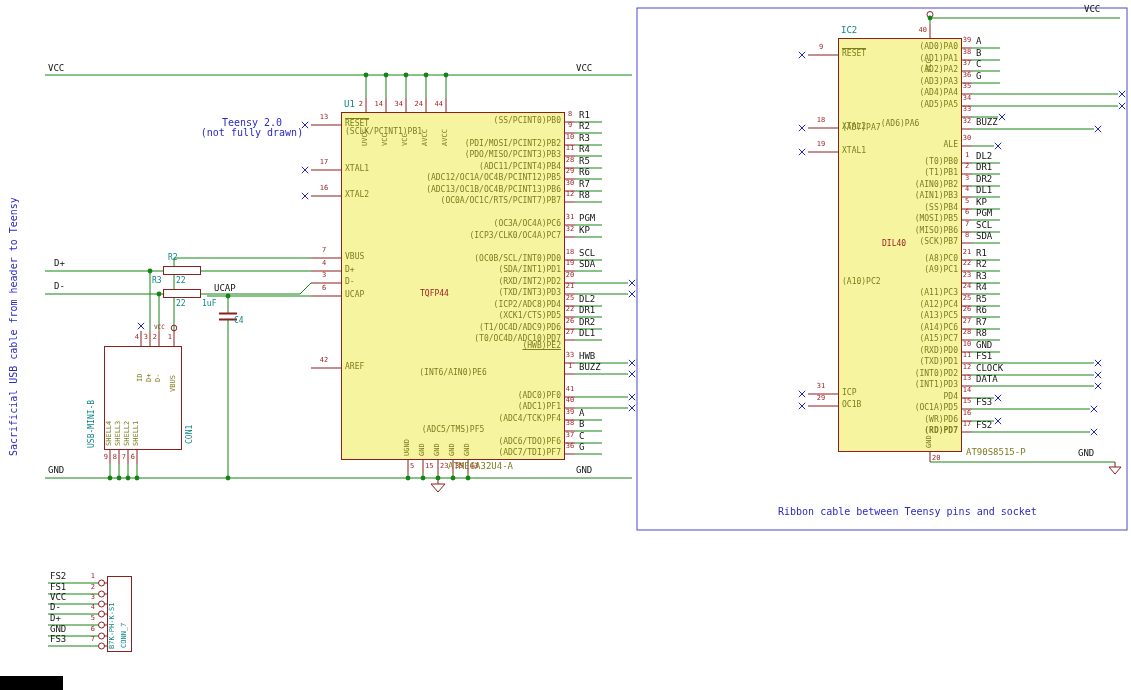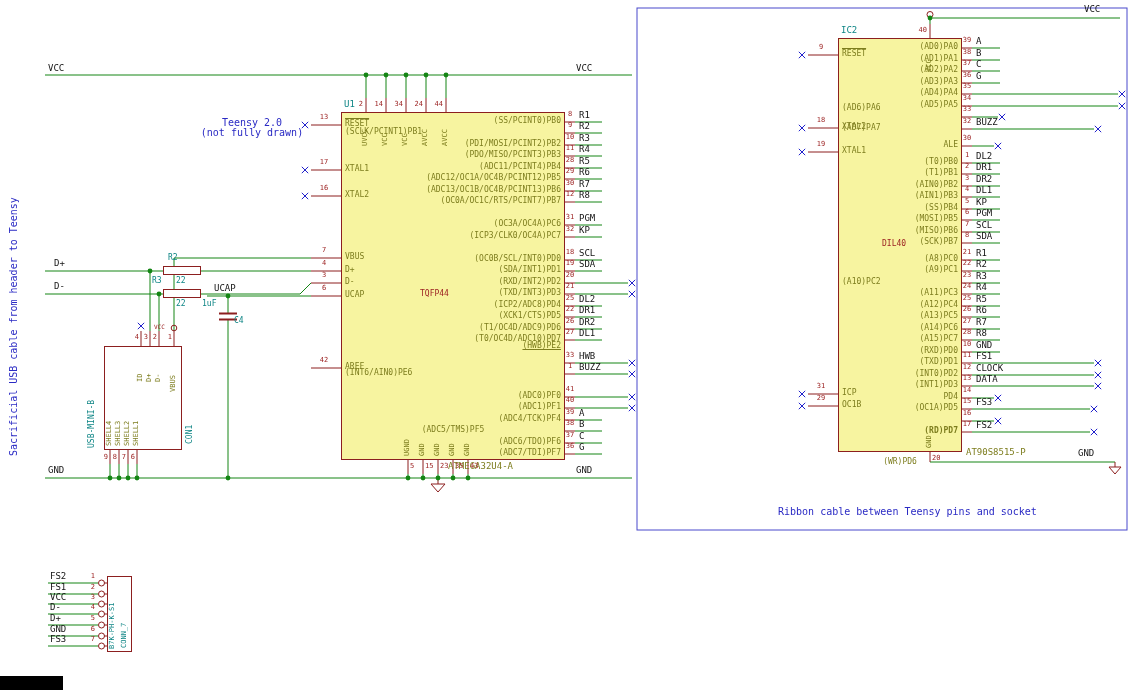--- a/index.html
+++ b/index.html
@@ -408,21 +408,21 @@
     <div class="t f7 pnum" style="left: 562px; top: 318px; width: 16px; text-align: center;">26</div>
     <div class="t f8 pname" style="left: 345px; top: 324px; width: 216px; text-align: right;">(T1/OC4D/ADC9)PD6</div>
     <div class="t f9 net" style="left: 579px; top: 318px;">DR2</div>
     <div class="t f7 pnum" style="left: 562px; top: 329px; width: 16px; text-align: center;">27</div>
     <div class="t f8 pname" style="left: 345px; top: 335px; width: 216px; text-align: right;">(T0/OC4D/ADC10)PD7</div>
     <div class="t f9 net" style="left: 579px; top: 329px;">DL1</div>
     <div class="t f7 pnum" style="left: 562px; top: 352px; width: 16px; text-align: center;">33</div>
     <div class="t f8 pname" style="left: 345px; top: 342px; width: 216px; text-align: right; text-decoration: underline;">(HWB)PE2</div>
     <div class="t f9 net" style="left: 579px; top: 352px;">HWB</div>
     <div class="t f7 pnum" style="left: 562px; top: 363px; width: 16px; text-align: center;">1</div>
-    <div class="t f8 pname" style="left: 345px; top: 369px; width: 216px; text-align: left;">(INT6/AIN0)PE6</div>
+    <div class="t f8 pname" style="left: 345px; top: 369px; width: 216px; text-align: center;">(INT6/AIN0)PE6</div>
     <div class="t f9 net" style="left: 579px; top: 363px;">BUZZ</div>
     <div class="t f7 pnum" style="left: 562px; top: 386px; width: 16px; text-align: center;">41</div>
     <div class="t f8 pname" style="left: 345px; top: 392px; width: 216px; text-align: right;">(ADC0)PF0</div>
     <div class="t f7 pnum" style="left: 562px; top: 397px; width: 16px; text-align: center;">40</div>
     <div class="t f8 pname" style="left: 345px; top: 403px; width: 216px; text-align: right;">(ADC1)PF1</div>
     <div class="t f7 pnum" style="left: 562px; top: 409px; width: 16px; text-align: center;">39</div>
     <div class="t f8 pname" style="left: 345px; top: 415px; width: 216px; text-align: right;">(ADC4/TCK)PF4</div>
     <div class="t f9 net" style="left: 579px; top: 409px;">A</div>
     <div class="t f7 pnum" style="left: 562px; top: 420px; width: 16px; text-align: center;">38</div>
     <div class="t f8 pname" style="left: 345px; top: 426px; width: 216px; text-align: center;">(ADC5/TMS)PF5</div>
@@ -477,21 +477,21 @@
     <div class="t f8 pname" style="left: 842px; top: 66px; width: 116px; text-align: right;">(AD2)PA2</div>
     <div class="t f9 net" style="left: 976px; top: 60px;">C</div>
     <div class="t f7 pnum" style="left: 959px; top: 72px; width: 16px; text-align: center;">36</div>
     <div class="t f8 pname" style="left: 842px; top: 78px; width: 116px; text-align: right;">(AD3)PA3</div>
     <div class="t f9 net" style="left: 976px; top: 72px;">G</div>
     <div class="t f7 pnum" style="left: 959px; top: 83px; width: 16px; text-align: center;">35</div>
     <div class="t f8 pname" style="left: 842px; top: 89px; width: 116px; text-align: right;">(AD4)PA4</div>
     <div class="t f7 pnum" style="left: 959px; top: 95px; width: 16px; text-align: center;">34</div>
     <div class="t f8 pname" style="left: 842px; top: 101px; width: 116px; text-align: right;">(AD5)PA5</div>
     <div class="t f7 pnum" style="left: 959px; top: 106px; width: 16px; text-align: center;">33</div>
-    <div class="t f8 pname" style="left: 842px; top: 104px; width: 116px; text-align: left;">(AD6)PA6</div>
+    <div class="t f8 pname" style="left: 842px; top: 120px; width: 116px; text-align: center;">(AD6)PA6</div>
     <div class="t f7 pnum" style="left: 959px; top: 118px; width: 16px; text-align: center;">32</div>
     <div class="t f8 pname" style="left: 842px; top: 124px; width: 116px; text-align: left;">(AD7)PA7</div>
     <div class="t f9 net" style="left: 976px; top: 118px;">BUZZ</div>
     <div class="t f7 pnum" style="left: 959px; top: 135px; width: 16px; text-align: center;">30</div>
     <div class="t f8 pname" style="left: 842px; top: 141px; width: 116px; text-align: right;">ALE</div>
     <div class="t f7 pnum" style="left: 959px; top: 152px; width: 16px; text-align: center;">1</div>
     <div class="t f8 pname" style="left: 842px; top: 158px; width: 116px; text-align: right;">(T0)PB0</div>
     <div class="t f9 net" style="left: 976px; top: 152px;">DL2</div>
     <div class="t f7 pnum" style="left: 959px; top: 163px; width: 16px; text-align: center;">2</div>
     <div class="t f8 pname" style="left: 842px; top: 169px; width: 116px; text-align: right;">(T1)PB1</div>
@@ -549,21 +549,21 @@
     <div class="t f9 net" style="left: 976px; top: 364px;">CLOCK</div>
     <div class="t f7 pnum" style="left: 959px; top: 375px; width: 16px; text-align: center;">13</div>
     <div class="t f8 pname" style="left: 842px; top: 381px; width: 116px; text-align: right;">(INT1)PD3</div>
     <div class="t f9 net" style="left: 976px; top: 375px;">DATA</div>
     <div class="t f7 pnum" style="left: 959px; top: 387px; width: 16px; text-align: center;">14</div>
     <div class="t f8 pname" style="left: 842px; top: 393px; width: 116px; text-align: right;">PD4</div>
     <div class="t f7 pnum" style="left: 959px; top: 398px; width: 16px; text-align: center;">15</div>
     <div class="t f8 pname" style="left: 842px; top: 404px; width: 116px; text-align: right;">(OC1A)PD5</div>
     <div class="t f9 net" style="left: 976px; top: 398px;">FS3</div>
     <div class="t f7 pnum" style="left: 959px; top: 410px; width: 16px; text-align: center;">16</div>
-    <div class="t f8 pname" style="left: 842px; top: 416px; width: 116px; text-align: center; margin-top: 42px;">(WR)PD6</div>
+    <div class="t f8 pname" style="left: 842px; top: 416px; width: 116px; text-align: right;">(WR)PD6</div>
     <div class="t f7 pnum" style="left: 959px; top: 421px; width: 16px; text-align: center;">17</div>
     <div class="t f8 pname" style="left: 842px; top: 427px; width: 116px; text-align: right; font-weight: bold;">(RD)PD7</div>
     <div class="t f9 net" style="left: 976px; top: 421px;">FS2</div>
     <div class="t f7 pnum" style="left: 916px; top: 27px; width: 11px; text-align: right;">40</div>
     <div class="t f7 pname vert" style="left: 926px; top: 72px;">VCC</div>
     <div class="t f7 pnum" style="left: 932px; top: 455px;">20</div>
     <div class="t f7 pname vert" style="left: 926px; top: 448px;">GND</div>
     <div class="cbox" style="left: 104px; top: 346px; width: 78px; height: 104px; background: rgb(255, 255, 255);"></div>
     <div class="t f8 cref vert" style="left: 88px; top: 448px;">USB-MINI-B</div>
     <div class="t f8 cref vert" style="left: 186px; top: 444px;">CON1</div>

